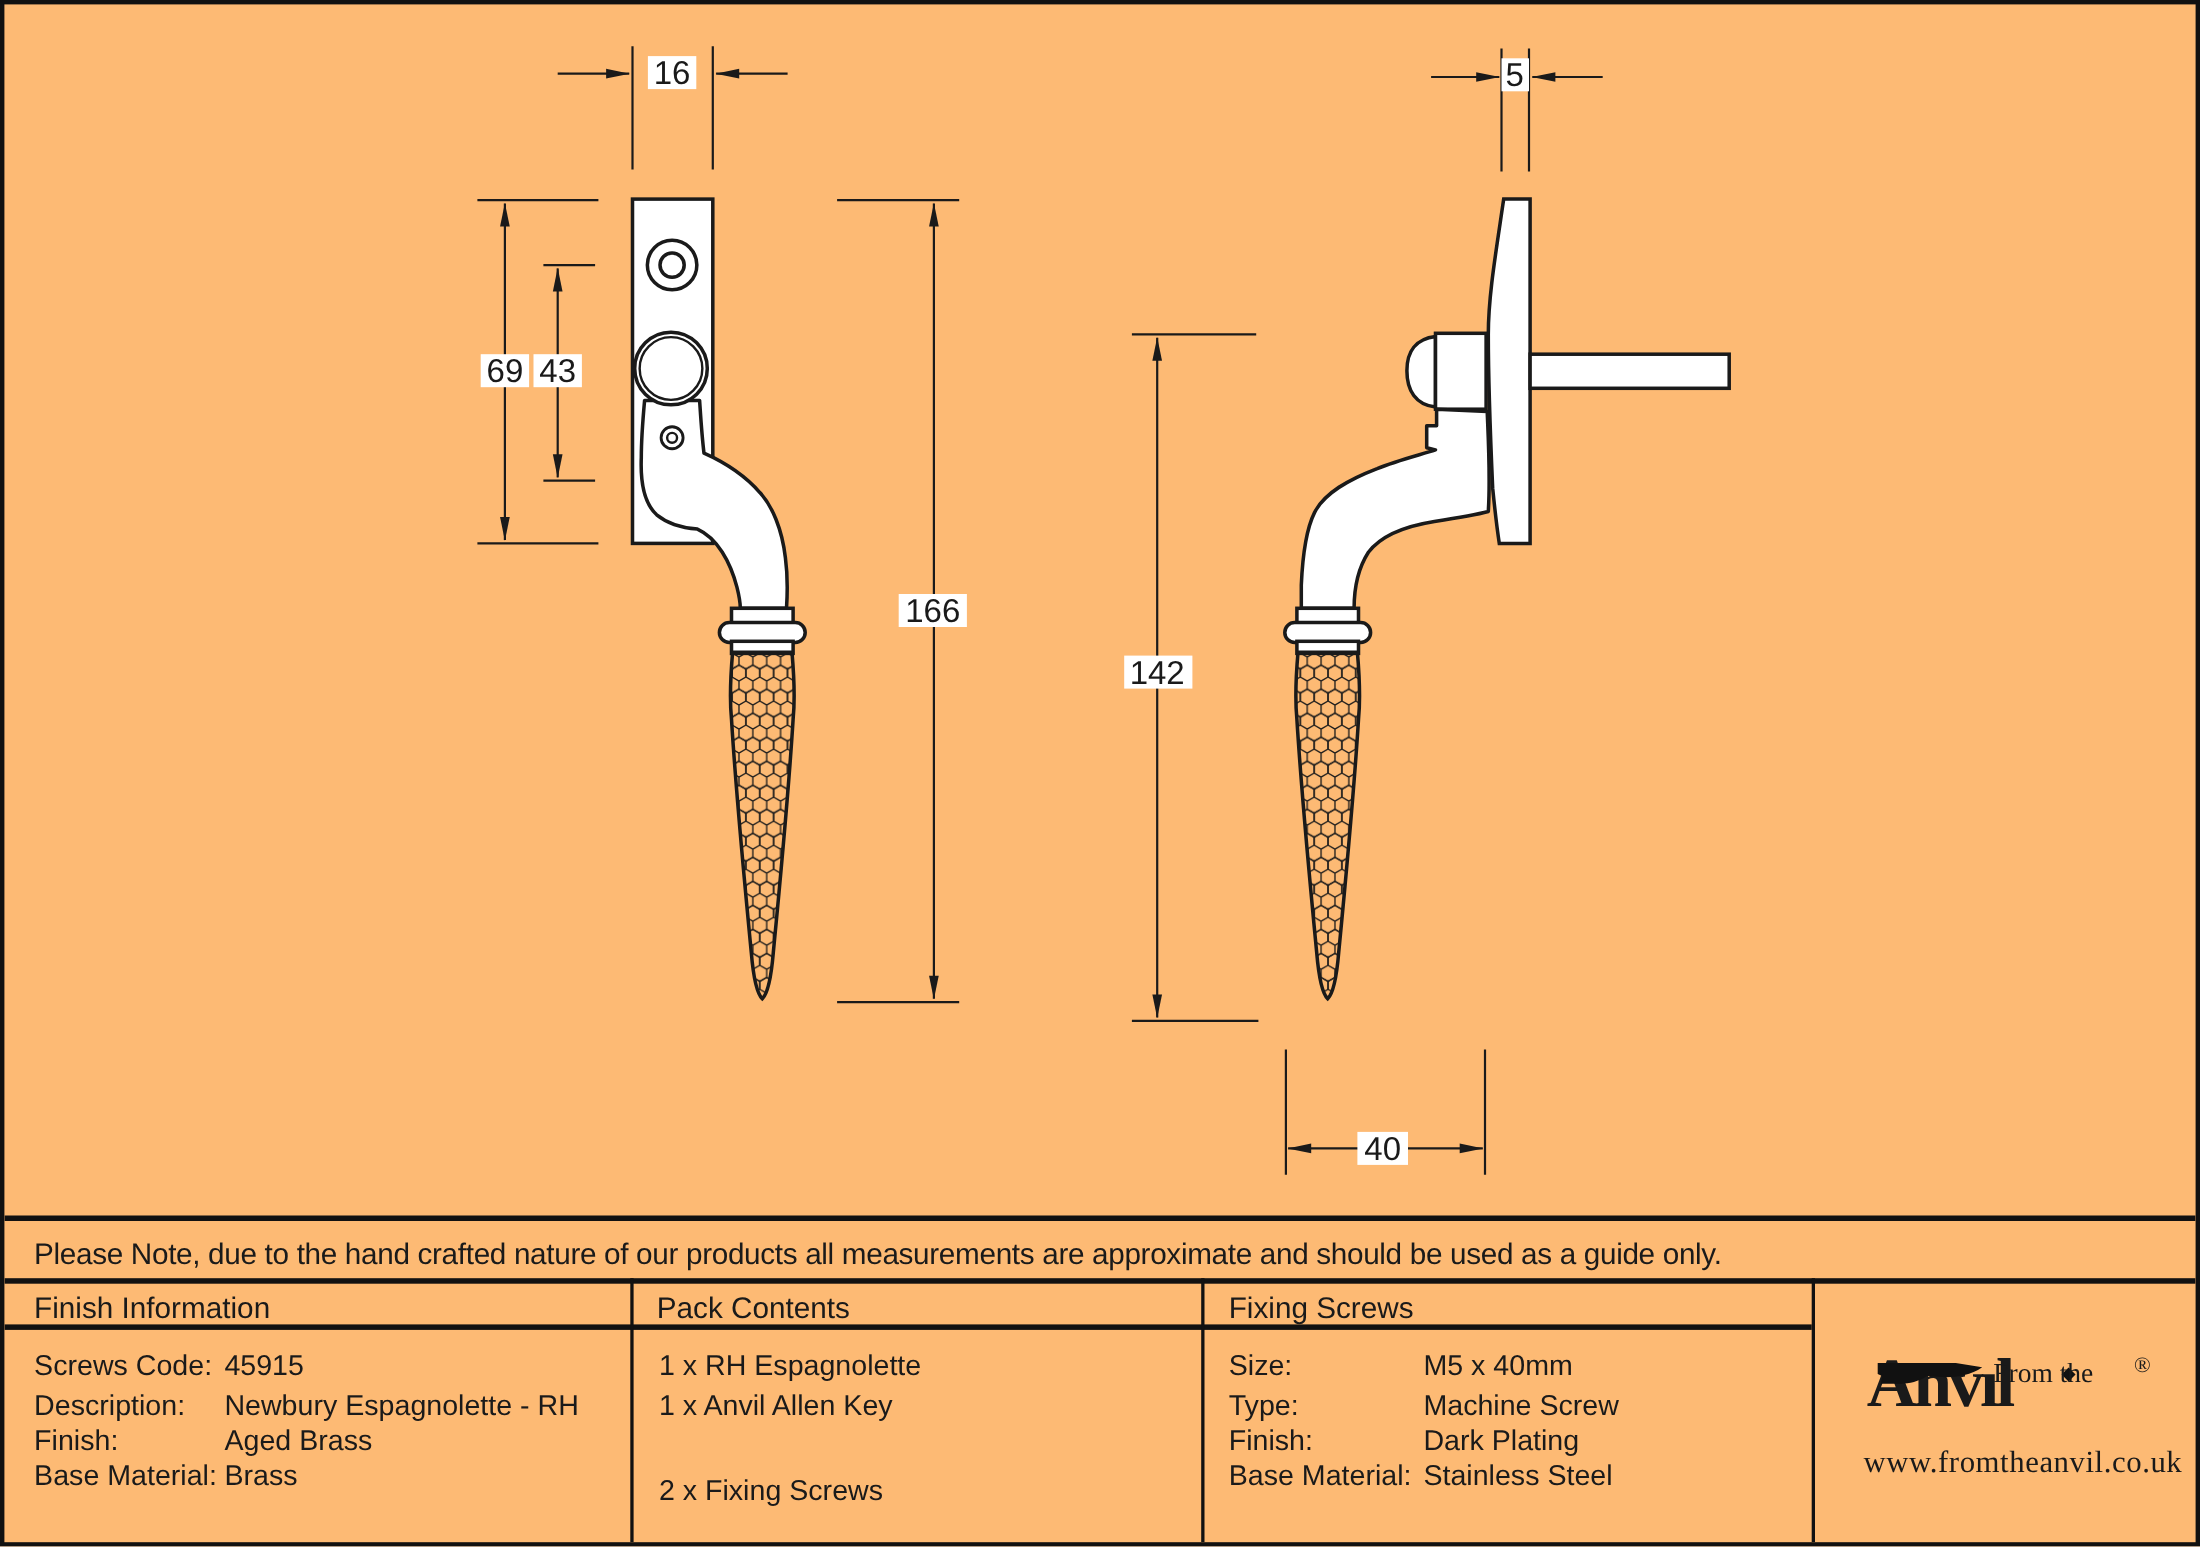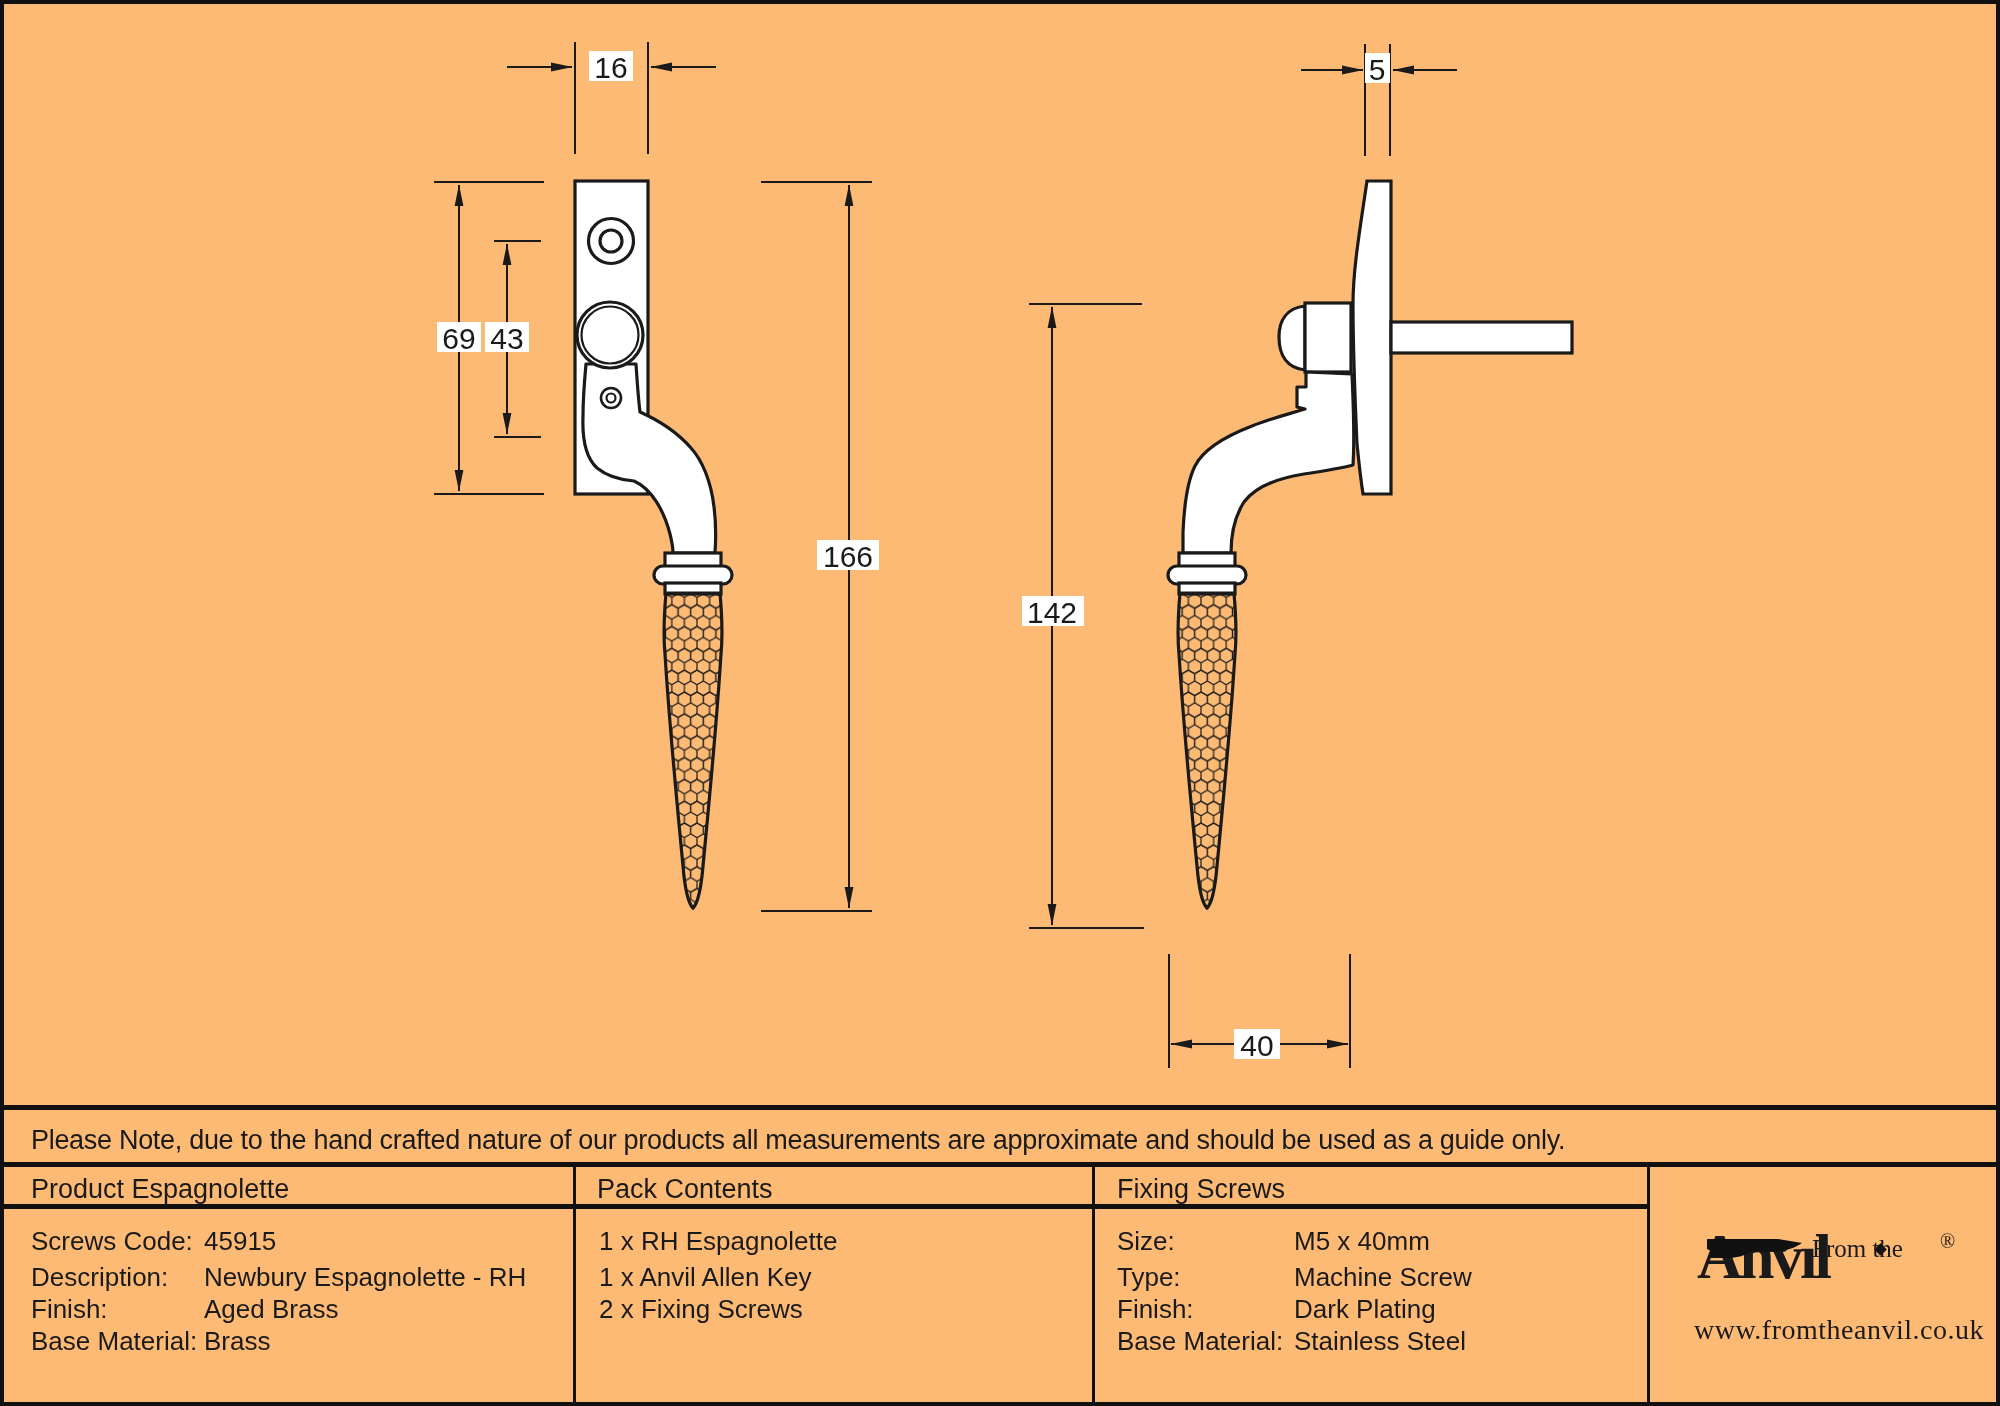--- a/index.html
+++ b/index.html
@@ -170,21 +170,21 @@
 
   <div class="hrule" style="top:1101px"></div>
   <div class="hrule" style="top:1158px"></div>
   <div class="hrule" style="top:1200px; width:1643px"></div>
   <div class="vrule" style="left:569px"></div>
   <div class="vrule" style="left:1088px"></div>
   <div class="vrule" style="left:1643px"></div>
 
   <div class="note-text">Please Note, due to the hand crafted nature of our products all measurements are approximate and should be used as a guide only.</div>
 
-  <div class="col-header" style="left:27px">Product Espagnolette</div>
+  <div class="col-header" style="left:27px">Finish Information</div>
   <div class="col-header" style="left:593px">Pack Contents</div>
   <div class="col-header" style="left:1113px">Fixing Screws</div>
 
   <div class="trow" style="left:27px; top:1222px; width:540px">
     <span class="tlabel">Screws Code:</span>
     <span class="tvalue" style="left:173px">45915</span>
   </div>
   <div class="trow" style="left:27px; top:1258px; width:540px">
     <span class="tlabel">Description:</span>
     <span class="tvalue" style="left:173px">Newbury Espagnolette - RH</span>
@@ -193,21 +193,21 @@
     <span class="tlabel">Finish:</span>
     <span class="tvalue" style="left:173px">Aged Brass</span>
   </div>
   <div class="trow" style="left:27px; top:1322px; width:540px">
     <span class="tlabel">Base Material:</span>
     <span class="tvalue" style="left:173px">Brass</span>
   </div>
 
   <div class="trow" style="left:595px; top:1222px">1 x RH Espagnolette</div>
   <div class="trow" style="left:595px; top:1258px">1 x Anvil Allen Key</div>
-  <div class="trow" style="left:595px; top:1290px">2 x Fixing Screws</div>
+  <div class="trow" style="left:595px; top:1336px">2 x Fixing Screws</div>
 
   <div class="trow" style="left:1113px; top:1222px; width:520px">
     <span class="tlabel">Size:</span>
     <span class="tvalue" style="left:177px">M5 x 40mm</span>
   </div>
   <div class="trow" style="left:1113px; top:1258px; width:520px">
     <span class="tlabel">Type:</span>
     <span class="tvalue" style="left:177px">Machine Screw</span>
   </div>
   <div class="trow" style="left:1113px; top:1290px; width:520px">

